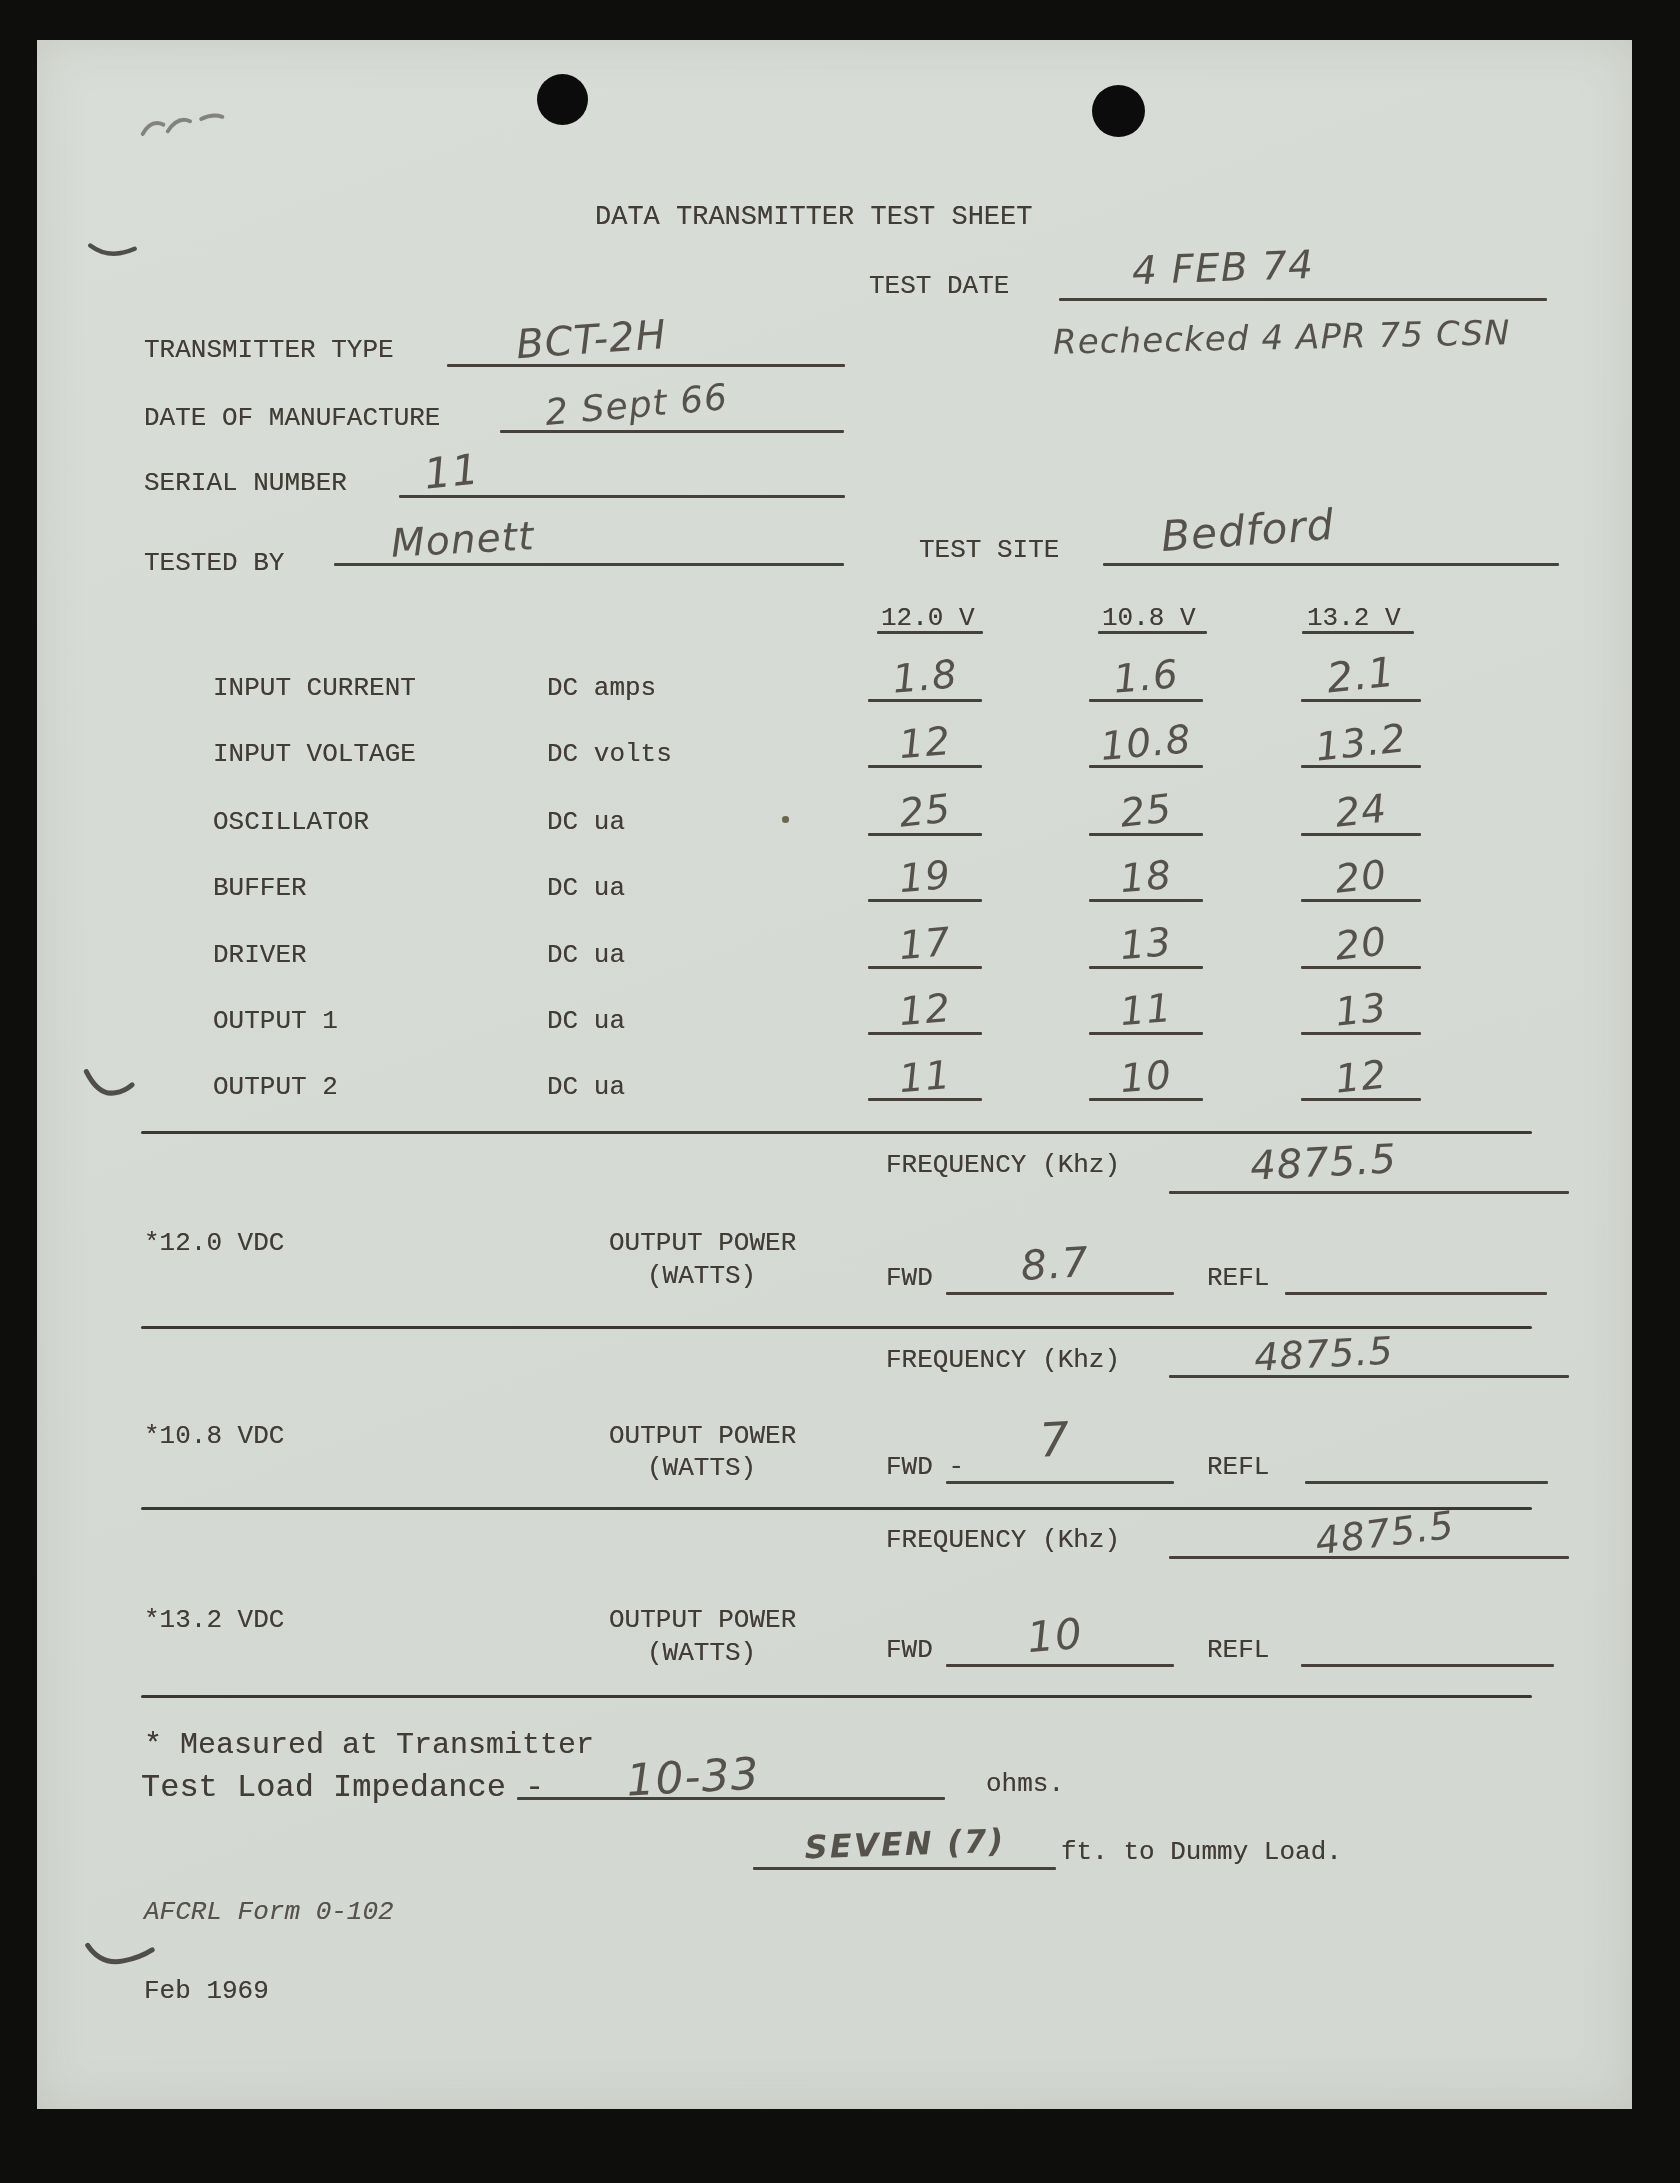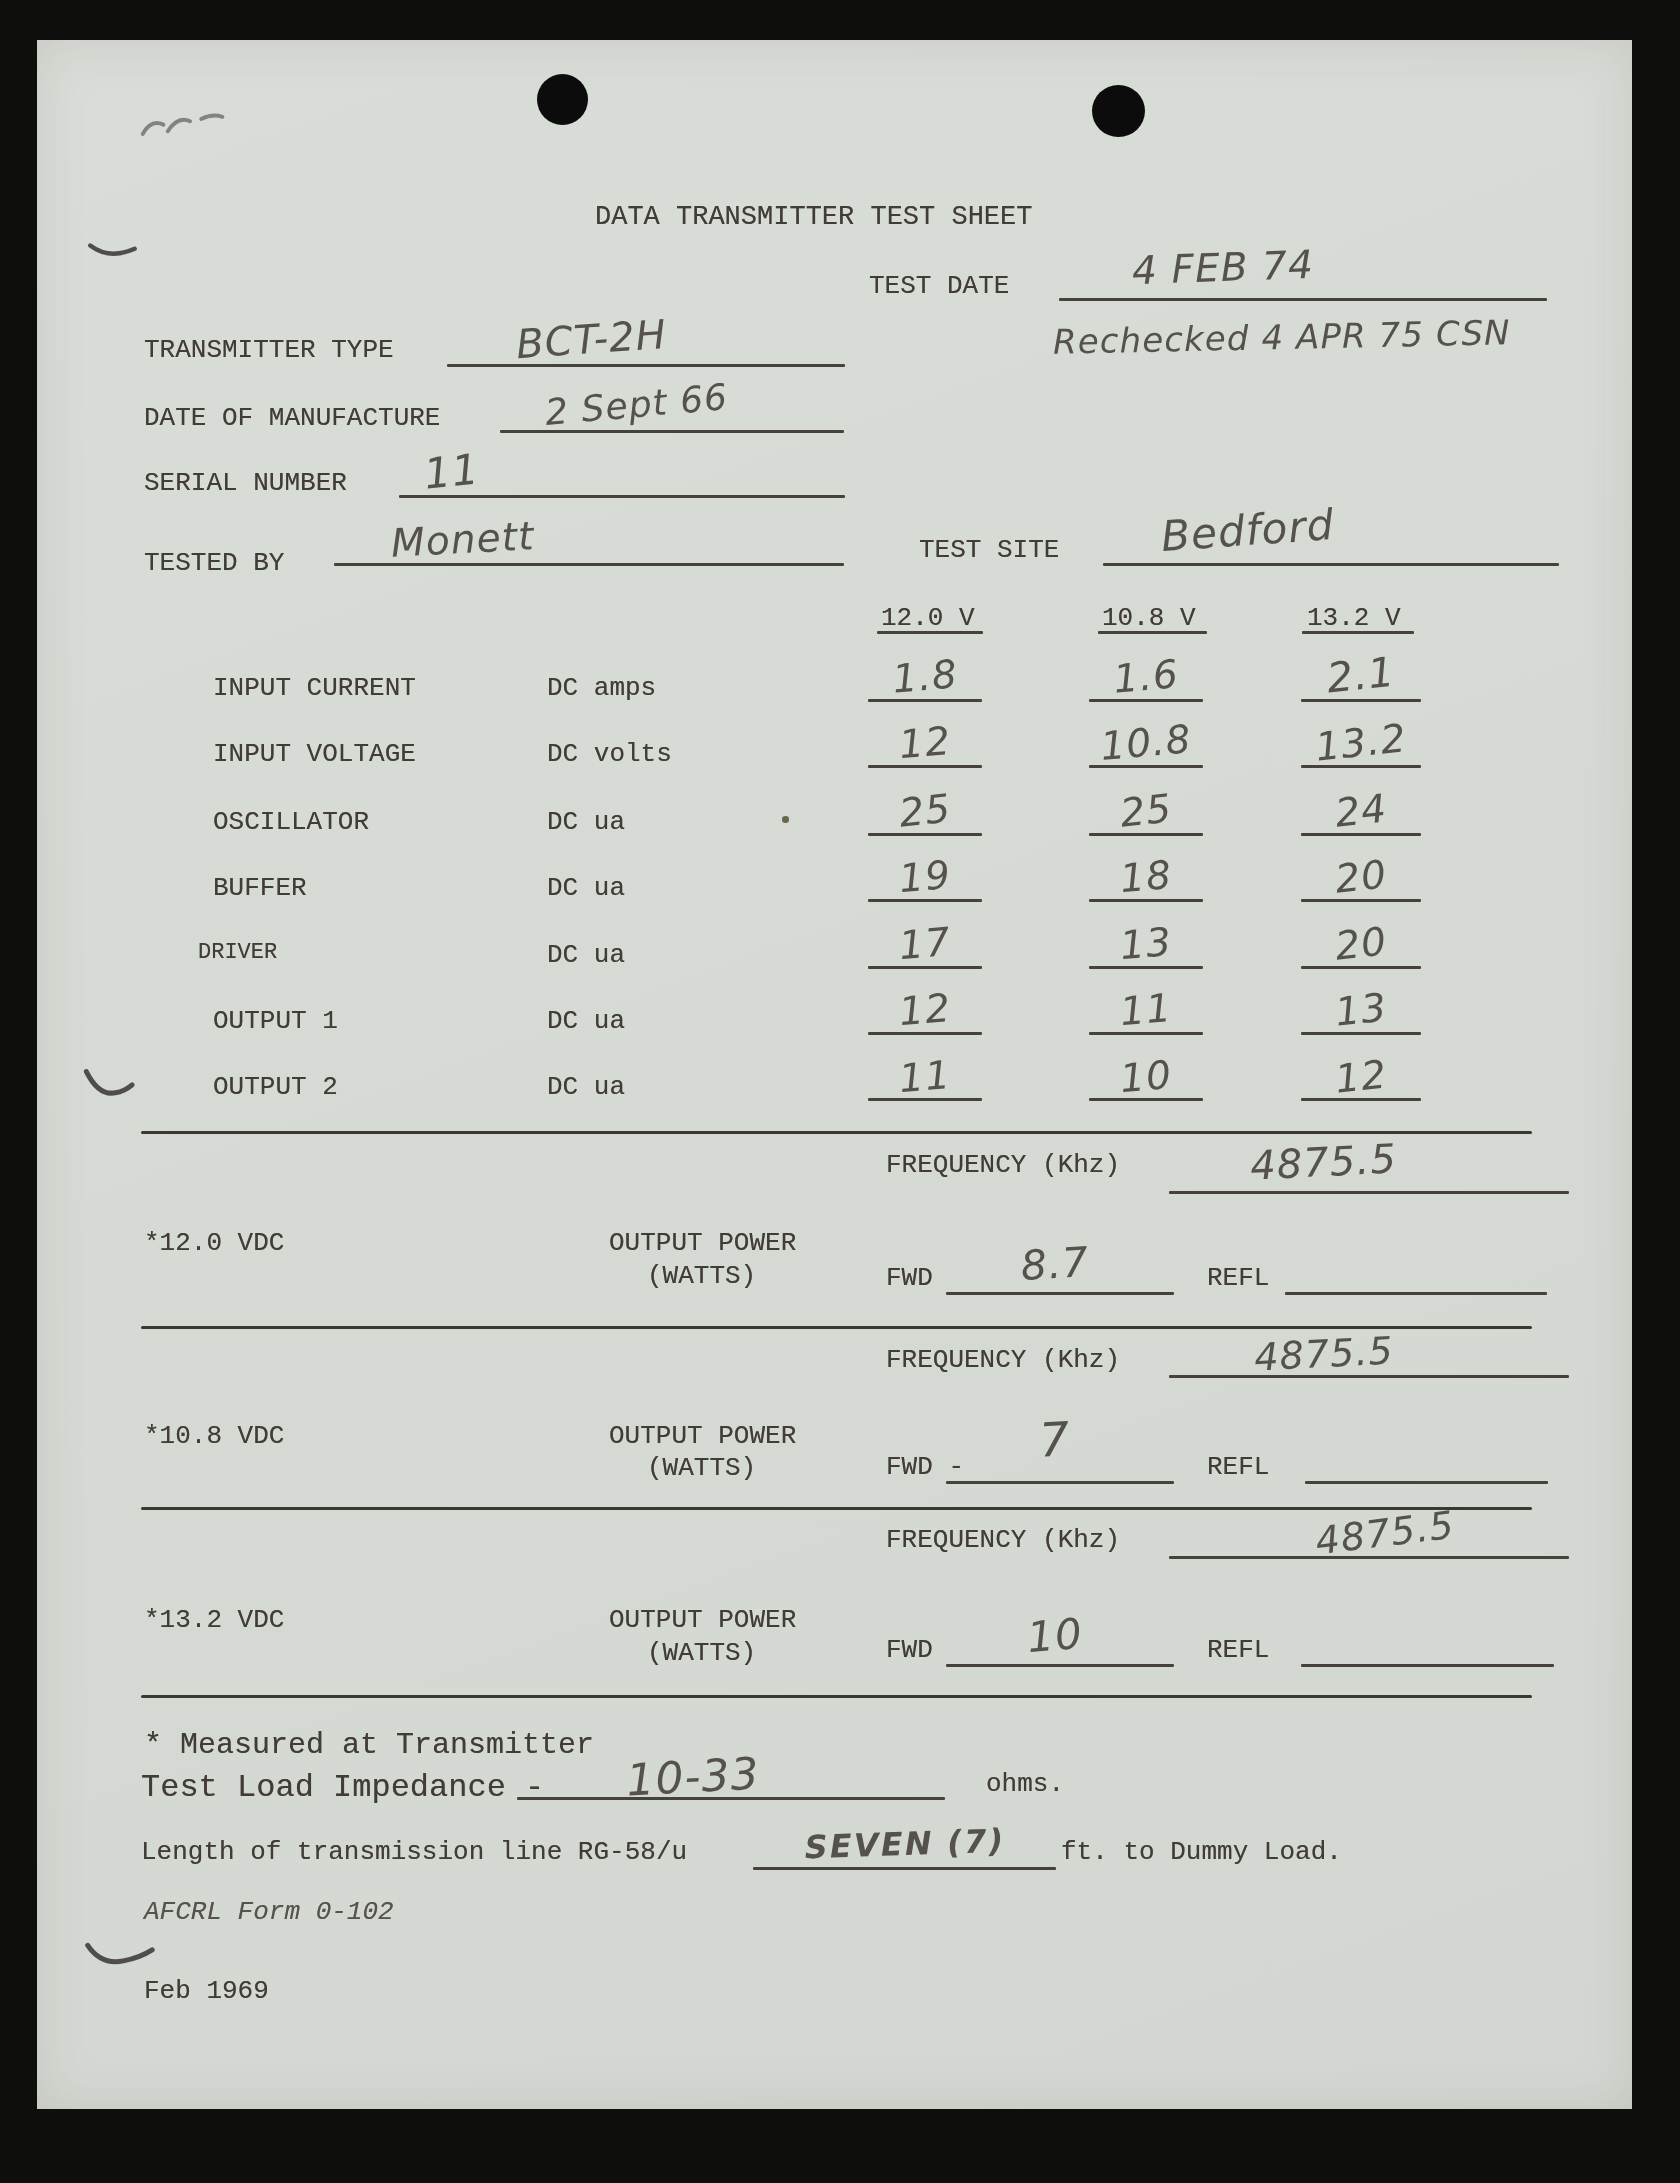--- a/index.html
+++ b/index.html
@@ -106,21 +106,21 @@
 
   <div class="abs tw" style="left:213px;top:873px;font-size:26px;">BUFFER</div>
   <div class="abs tw" style="left:547px;top:873px;font-size:26px;">DC ua</div>
   <div class="abs hw ctr" style="left:868px;top:854px;width:114px;font-size:39px;transform:rotate(-5deg);">19</div>
   <div class="abs hw ctr" style="left:1089px;top:854px;width:114px;font-size:39px;transform:rotate(-5deg);">18</div>
   <div class="abs hw ctr" style="left:1301px;top:854px;width:120px;font-size:39px;transform:rotate(-6deg);">20</div>
   <div class="line" style="left:868px;top:899px;width:114px;"></div>
   <div class="line" style="left:1089px;top:899px;width:114px;"></div>
   <div class="line" style="left:1301px;top:899px;width:120px;"></div>
 
-  <div class="abs tw" style="left:198px;top:940px;font-size:22px;">DRIVER</div>
+  <div class="abs tw" style="left:213px;top:940px;font-size:26px;">DRIVER</div>
   <div class="abs tw" style="left:547px;top:940px;font-size:26px;">DC ua</div>
   <div class="abs hw ctr" style="left:868px;top:921px;width:114px;font-size:39px;transform:rotate(-5deg);">17</div>
   <div class="abs hw ctr" style="left:1089px;top:921px;width:114px;font-size:39px;transform:rotate(-5deg);">13</div>
   <div class="abs hw ctr" style="left:1301px;top:921px;width:120px;font-size:39px;transform:rotate(-6deg);">20</div>
   <div class="line" style="left:868px;top:966px;width:114px;"></div>
   <div class="line" style="left:1089px;top:966px;width:114px;"></div>
   <div class="line" style="left:1301px;top:966px;width:120px;"></div>
 
   <div class="abs tw" style="left:213px;top:1006px;font-size:26px;">OUTPUT 1</div>
   <div class="abs tw" style="left:547px;top:1006px;font-size:26px;">DC ua</div>
@@ -190,21 +190,20 @@
 
   <div class="rule" style="left:141px;top:1695px;width:1391px;"></div>
 
   <div class="abs tw" style="left:144px;top:1704px;font-size:30px;margin-top:24px;">* Measured at Transmitter</div>
 
   <div class="abs tw" style="left:141px;top:1769px;font-size:32px;">Test Load Impedance -</div>
   <div class="line" style="left:517px;top:1797px;width:428px;"></div>
   <div class="abs hw ctr" style="left:570px;top:1751px;width:246px;font-size:44px;transform:rotate(-3deg);">10-33</div>
   <div class="abs tw" style="left:962px;top:1769px;font-size:26px;margin-left:24px;">ohms.</div>
 
-  <div class="abs tw" style="left:141px;top:1837px;font-size:26px;">Length of transmission line RG-58/u</div>
   <div class="line" style="left:753px;top:1867px;width:303px;"></div>
   <div class="abs hw ctr" style="left:771px;top:1825px;width:268px;font-size:32px;font-weight:bold;letter-spacing:2.2px;transform:rotate(-2deg);">SEVEN (7)</div>
   <div class="abs tw" style="left:1061px;top:1837px;font-size:26px;">ft. to Dummy Load.</div>
 
   <div class="abs tw" style="left:144px;top:1897px;font-size:26px;opacity:0.85;font-style:italic;">AFCRL Form 0-102</div>
   <div class="abs tw" style="left:144px;top:1928px;font-size:26px;margin-top:48px;">Feb 1969</div>
 </div>
 
 
 </body></html>

